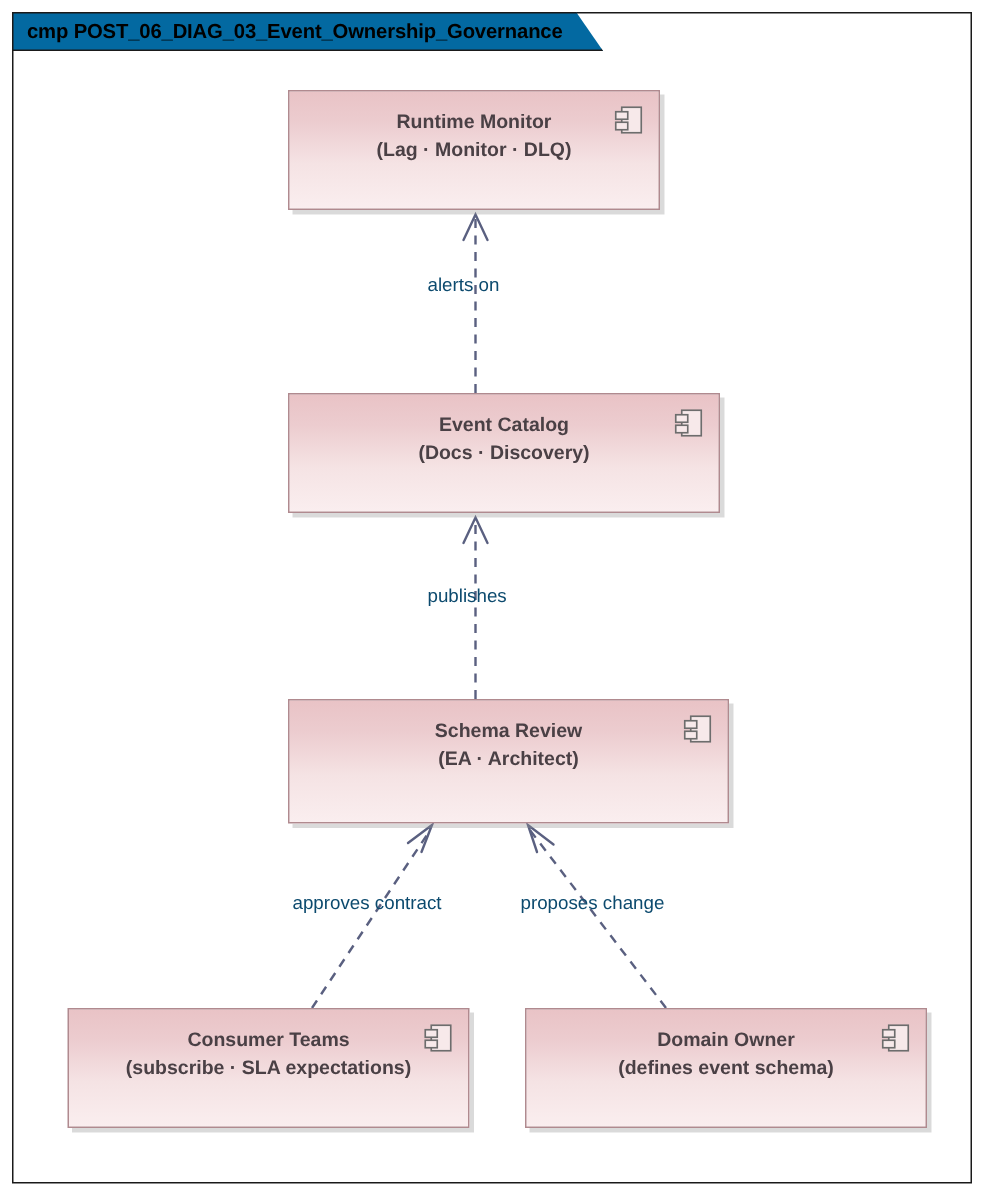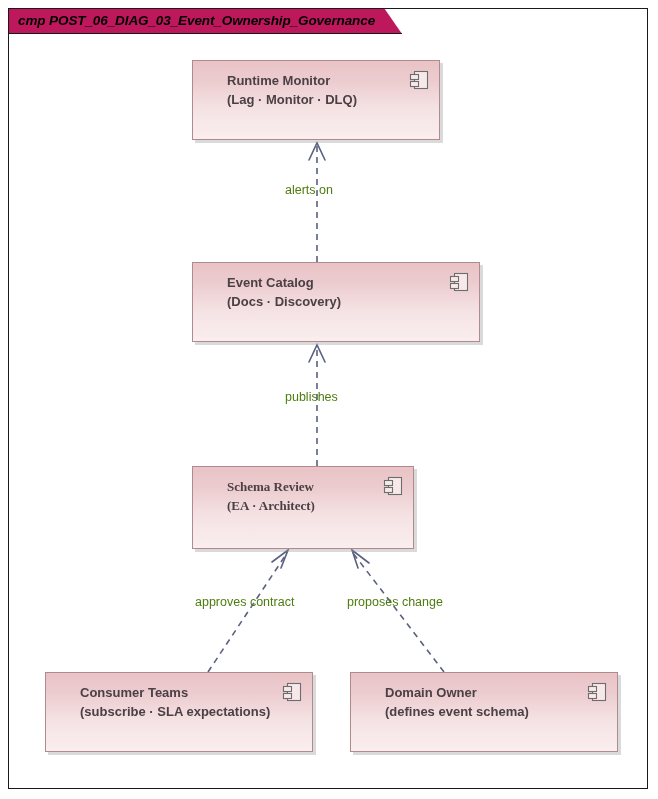--- a/index.html
+++ b/index.html
@@ -31,34 +31,33 @@
     background: #ffffff;
   }
 
   
   #title-tab {
     position: absolute;
     left: 8px;
     top: 8px;
     height: 26px;
     box-sizing: border-box;
-    background: #be185d;
+    background: #0369a1;
     border: 1.5px solid #1a1a1a;
     display: flex;
     align-items: center;
     padding: 0 26px 0 9px;
     font-size: 13.5px;
     font-weight: bold;
     color: #000000;
     letter-spacing: -0.1px;
     white-space: nowrap;
     
     clip-path: polygon(0 0, calc(100% - 18px) 0, 100% 100%, 0 100%);
     z-index: 6;
-    font-style: italic;
   }
   #title-tab .tab-text {
     line-height: 1;
   }
 
   
   #connectors {
     position: absolute;
     left: 0;
     top: 0;
@@ -75,20 +74,21 @@
     border: 1px solid #b08a8f;
     background: linear-gradient(to bottom, #e9c3c6 0%, #eccccf 26%, #f5e3e4 62%, #faeeef 100%);
     box-shadow: 3px 3px 0 0 rgba(150,150,150,0.35);
     z-index: 3;
   }
   .component .labels {
     position: absolute;
     left: 0;
     right: 0;
     top: 11px;
+    text-align: center;
     padding: 0 34px;
     box-sizing: border-box;
   }
   .component .title {
     font-size: 13px;
     font-weight: bold;
     color: #4a4045;
     line-height: 1.45;
     white-space: nowrap;
   }
@@ -106,21 +106,21 @@
     right: 9px;
     top: 8px;
     width: 22px;
     height: 22px;
   }
 
   
   .conn-label {
     position: absolute;
     font-size: 12.5px;
-    color: #4d7c0f;
+    color: #0c4a6e;
     white-space: nowrap;
     background: transparent;
     z-index: 4;
   }
 </style>
 </head>
 <body>
 
 <div id="canvas">
 
@@ -178,21 +178,21 @@
       <div class="title">Event Catalog</div>
       <div class="subtitle">(Docs · Discovery)</div>
     </div>
     <svg class="comp-icon" viewBox="0 0 22 22">
       <rect x="6.5" y="2.5" width="13" height="17" fill="#f7e9ea" stroke="#6d6d6d" stroke-width="1.1"></rect>
       <rect x="2.5" y="5.5" width="8" height="5" fill="#f7e9ea" stroke="#6d6d6d" stroke-width="1.1"></rect>
       <rect x="2.5" y="12.5" width="8" height="5" fill="#f7e9ea" stroke="#6d6d6d" stroke-width="1.1"></rect>
     </svg>
   </div>
 
-  <div class="component" style="left:192px; top:466px; width:222px; height:83px;font-family:Liberation Serif, serif;">
+  <div class="component" style="left:192px; top:466px; width:294px; height:83px;">
     <div class="labels">
       <div class="title">Schema Review</div>
       <div class="subtitle">(EA · Architect)</div>
     </div>
     <svg class="comp-icon" viewBox="0 0 22 22">
       <rect x="6.5" y="2.5" width="13" height="17" fill="#f7e9ea" stroke="#6d6d6d" stroke-width="1.1"></rect>
       <rect x="2.5" y="5.5" width="8" height="5" fill="#f7e9ea" stroke="#6d6d6d" stroke-width="1.1"></rect>
       <rect x="2.5" y="12.5" width="8" height="5" fill="#f7e9ea" stroke="#6d6d6d" stroke-width="1.1"></rect>
     </svg>
   </div>

